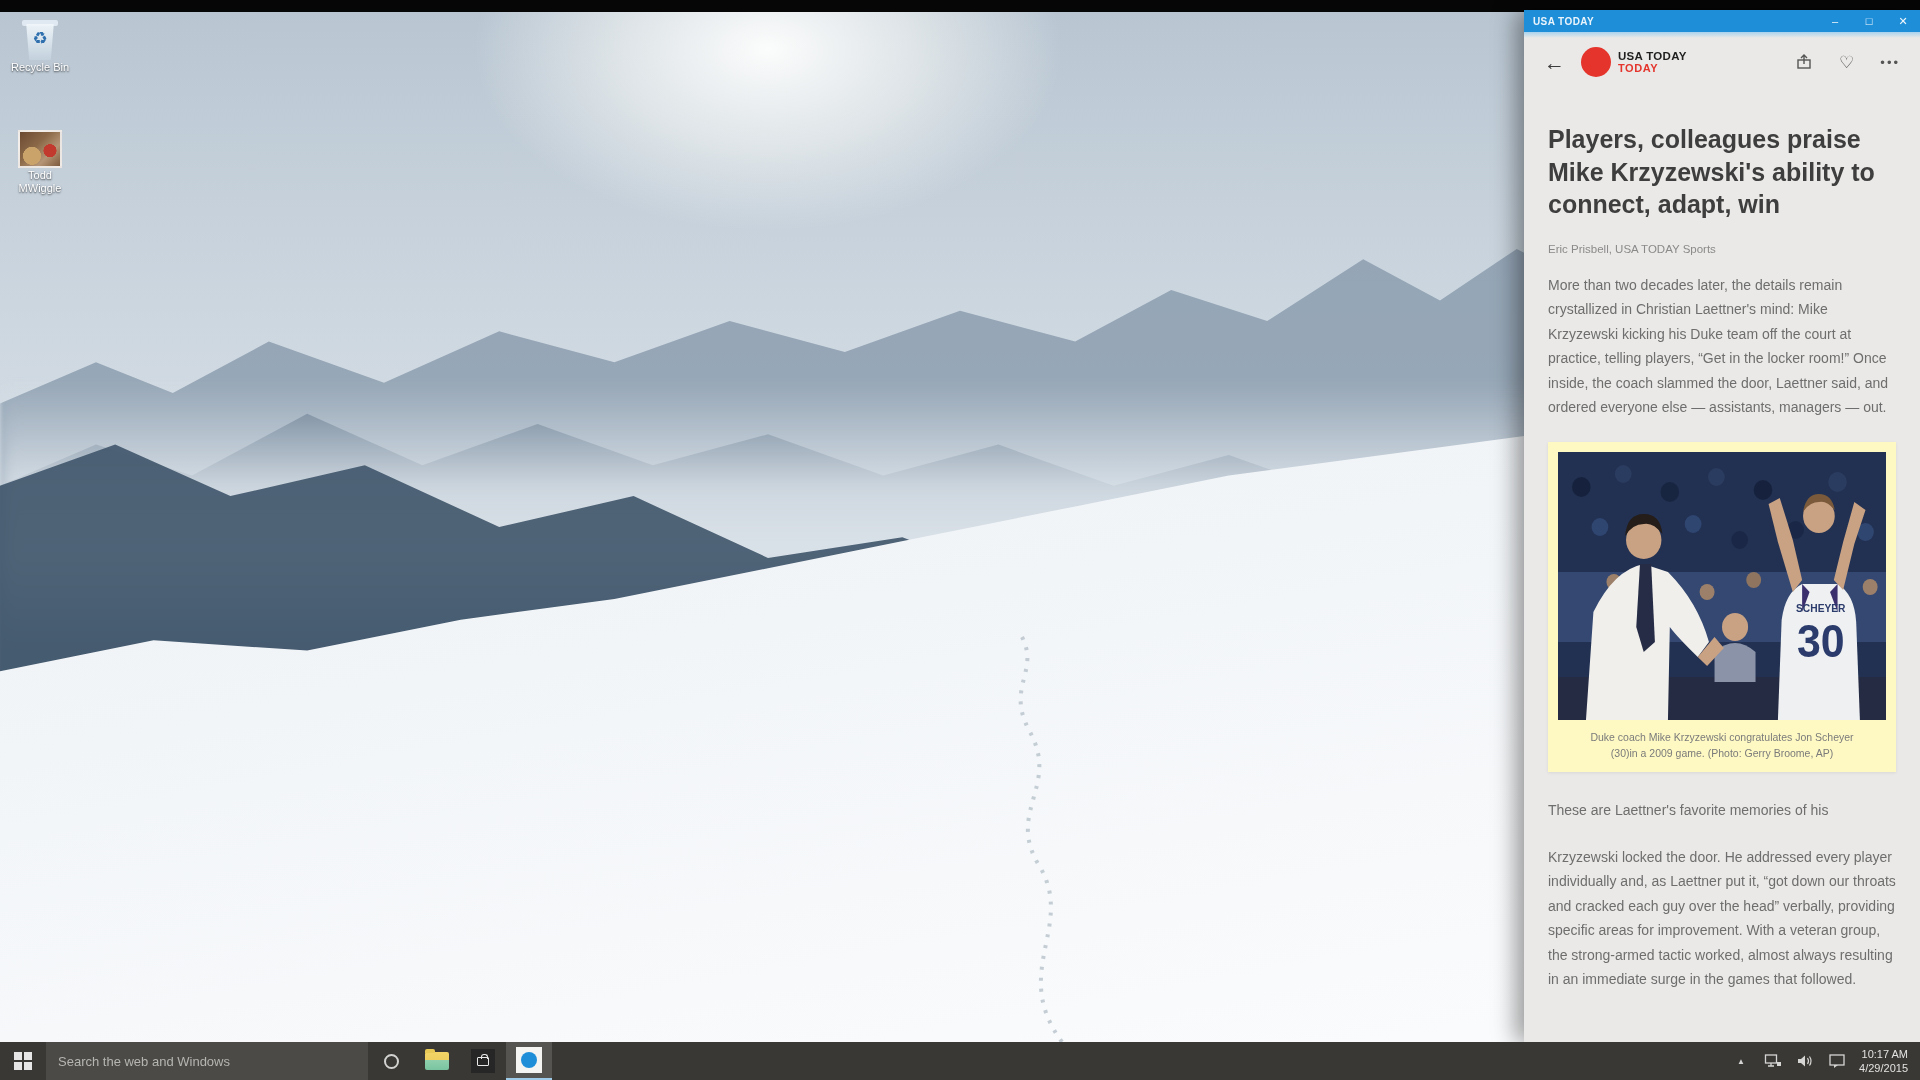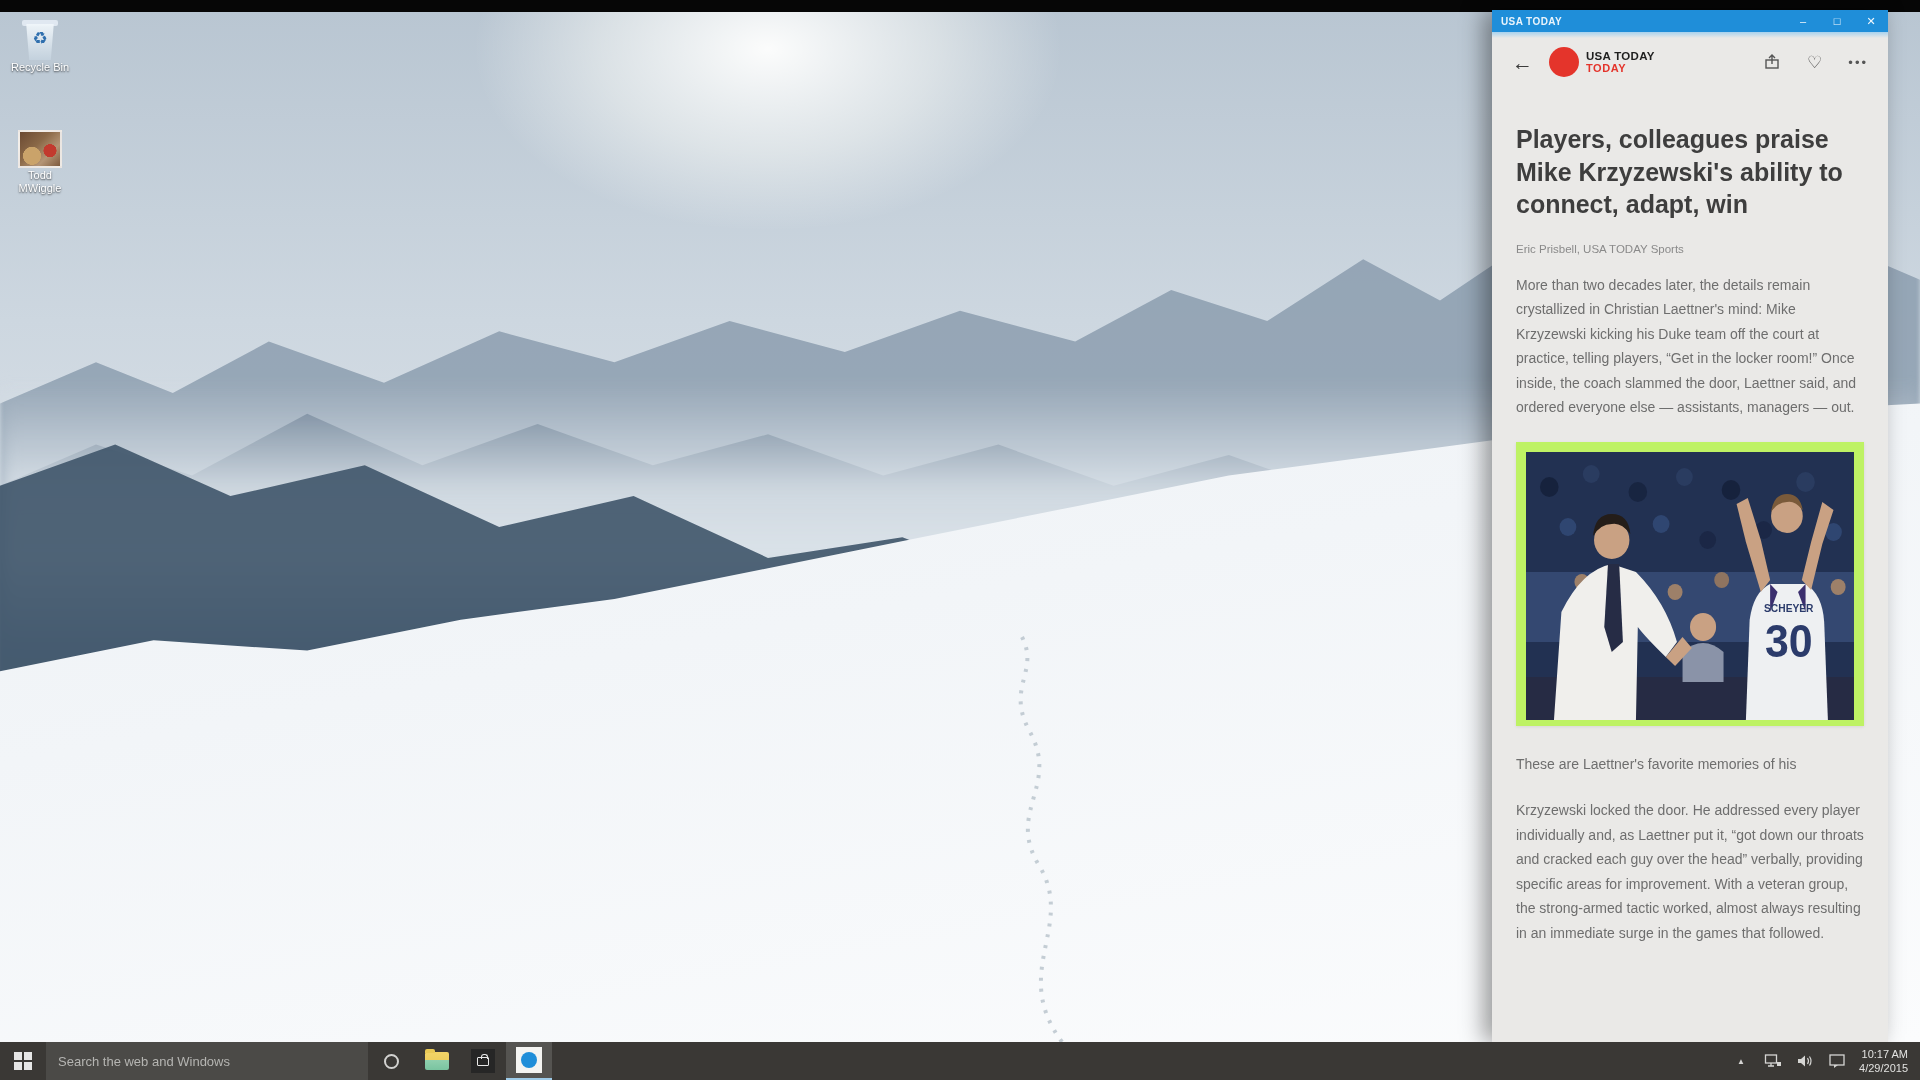--- a/index.html
+++ b/index.html
@@ -37,21 +37,21 @@
       background:rgba(225,234,242,.95); border-radius:2px; }
   .bin-glyph { position:absolute; left:0; top:10px; width:36px; text-align:center;
       font-size:17px; color:#2f6fae; }
   .photo-thumb { width:44px; height:38px; margin:0 auto; border:2px solid rgba(255,255,255,.85);
       background:
         radial-gradient(circle at 75% 55%, #c23a2e 0 18%, rgba(0,0,0,0) 19%),
         radial-gradient(circle at 30% 70%, #caa36a 0 24%, rgba(0,0,0,0) 25%),
         linear-gradient(135deg,#6b4a33 0%,#8a6847 40%,#b49575 70%,#7d5a3e 100%); }
 
   
-  .app-window { position:absolute; left:1492px; top:10px; width:396px; height:1032px;
+  .app-window { position:absolute; left:1524px; top:10px; width:396px; height:1032px;
       background:#eae9e7; box-shadow:-8px 0 22px rgba(0,0,0,.4); overflow:hidden; }
   .titlebar { position:relative; height:22px; background:#1f8ed9; color:#eaf4fb;
       display:flex; align-items:center; }
   .titlebar .wtitle { font-size:10px; font-weight:bold; letter-spacing:.4px; padding-left:9px; }
   .win-controls { position:absolute; right:0; top:0; height:22px; display:flex; }
   .win-btn { width:34px; height:22px; line-height:22px; text-align:center; color:#f2f8fc;
       font-size:11px; cursor:default; }
   .titlebar-glow { height:6px; background:linear-gradient(180deg,#a8d2ee, rgba(234,233,231,0)); }
 
   .app-header { height:48px; display:flex; align-items:center; padding:0 20px; }
@@ -62,21 +62,21 @@
   .brand-text .bt2 { font-size:11px; font-weight:bold; color:#e4342b; letter-spacing:.6px; }
   .hdr-spacer { flex:1; }
   .hdr-icon { color:#555; margin-left:26px; display:flex; align-items:center; }
   .heart-glyph { font-size:17px; }
   .more-glyph { font-size:13px; letter-spacing:2px; }
 
   .article { padding:0 24px;margin-top:37px; }
   .a-title { font-size:25px; font-weight:bold; color:#3e3e3e; line-height:1.3; margin:16px 0 22px; }
   .a-byline { font-size:11.5px; color:#8a8a8a; margin-bottom:18px; }
   .a-para { font-size:14px; color:#6e6e6e; line-height:1.75; margin-bottom:22px; }
-  .photo-card { background:#bef264; padding:10px 10px 6px; margin:2px 0 26px;
+  .photo-card { background:#fef9c3; padding:10px 10px 6px; margin:2px 0 26px;
       box-shadow:0 1px 3px rgba(0,0,0,.08); }
   .photo-card svg.photo { display:block; width:100%; height:268px; }
   .photo-caption { font-size:10.5px; color:#7b7b7b; text-align:center; line-height:1.55;
       padding:9px 22px 5px; }
 
   
   .taskbar { position:absolute; left:0; top:1042px; width:1920px; height:38px;
       background:#3a3835; display:flex; align-items:center; z-index:5; }
   .start-btn { width:46px; height:38px; display:flex; align-items:center; justify-content:center; }
   .win-logo { display:grid; grid-template-columns:8px 8px; grid-template-rows:8px 8px; gap:1.5px; }
@@ -216,20 +216,21 @@
           <path d="M236 268 L240 168 Q244 140 262 132 L300 132 Q318 142 320 170 L324 268 Z" fill="#eef0f2"></path>
           <path d="M252 140 L236 90 L226 52 L238 46 L252 88 L262 128 Z" fill="#c9a183"></path>
           <path d="M306 138 L318 92 L330 58 L318 50 L306 90 L296 128 Z" fill="#c9a183"></path>
           <circle cx="280" cy="64" r="17" fill="#c9a183"></circle>
           <path d="M263 60 Q266 42 280 42 Q294 42 297 58 Q288 48 280 50 Q270 50 263 60 Z" fill="#7a5a3a"></path>
           <path d="M262 132 L270 140 L262 160 Z" fill="#3b2f6e"></path>
           <path d="M300 132 L292 140 L300 160 Z" fill="#3b2f6e"></path>
           <text x="282" y="160" text-anchor="middle" font-size="11" font-weight="bold" fill="#2b3b6b">SCHEYER</text>
           <text x="282" y="205" text-anchor="middle" font-size="46" font-weight="bold" fill="#2b3b6b">30</text>
         </svg>
+        <div class="photo-caption">Duke coach Mike Krzyzewski congratulates Jon Scheyer (30)in a 2009 game. (Photo: Gerry Broome, AP)</div>
       </div>
 
       <div class="a-para">These are Laettner's favorite memories of his</div>
       <div class="a-para">Krzyzewski locked the door. He addressed every player individually and, as Laettner put it, “got down our throats and cracked each guy over the head” verbally, providing specific areas for improvement. With a veteran group, the strong-armed tactic worked, almost always resulting in an immediate surge in the games that followed.</div>
     </div>
   </div>
 
   <div class="taskbar">
     <div class="start-btn">
       <div class="win-logo">

